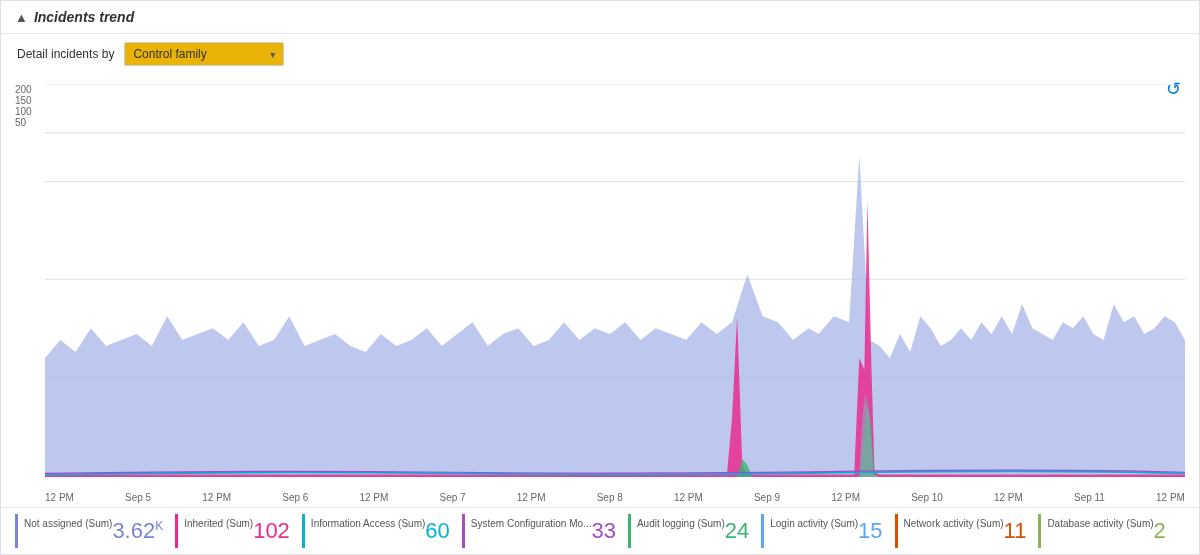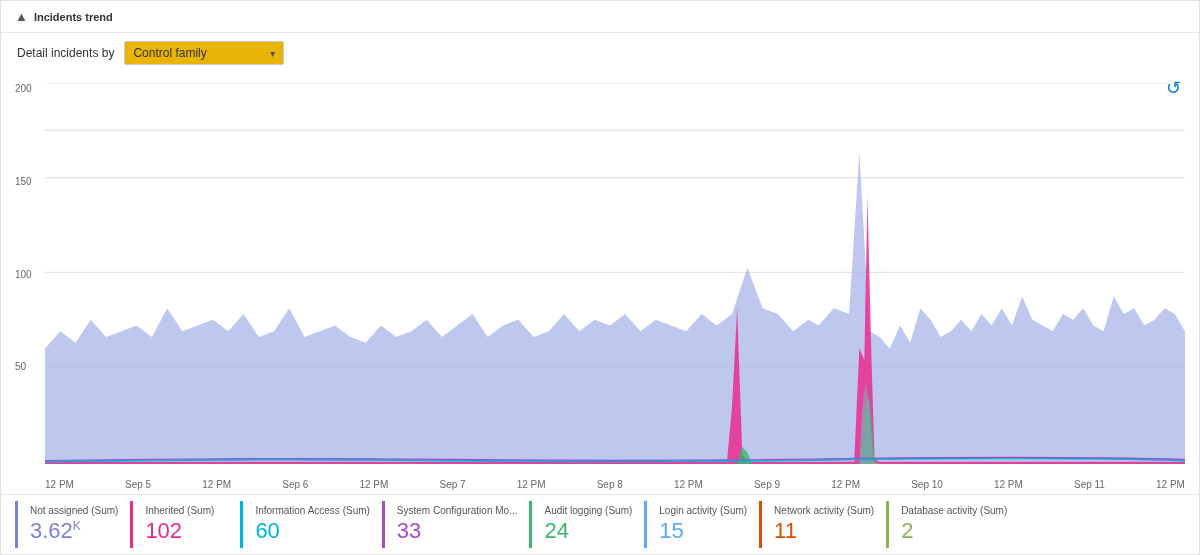--- a/index.html
+++ b/index.html
@@ -2,42 +2,42 @@
 <html><head>
   <meta charset="utf-8">
   <style>
     * { box-sizing: border-box; margin: 0; padding: 0; }
     body { font-family: 'Segoe UI', Arial, sans-serif; background: #fff; width: 1200px; height: 555px; overflow: hidden; }
 
     .container { width: 1200px; height: 555px; border: 1px solid #e0e0e0; display: flex; flex-direction: column; }
 
     .header { display: flex; align-items: center; padding: 8px 14px; border-bottom: 1px solid #e8e8e8; }
     .header-icon { margin-right: 6px; color: #555; font-size: 13px; }
-    .header-title { font-size: 11px; font-weight: 600; color: #333; }
+    .header-title { font-size: 14px; font-weight: 600; color: #333; font-style: italic; }
 
     .toolbar { display: flex; align-items: center; padding: 8px 16px; gap: 10px; }
     .toolbar-label { font-size: 12px; color: #333; }
     .dropdown { display: flex; align-items: center; border: 1px solid #ccc; border-radius: 2px; padding: 4px 8px; cursor: pointer; min-width: 160px; justify-content: space-between; background: #eab308; }
     .dropdown-text { font-size: 12px; color: #333; }
     .dropdown-arrow { font-size: 10px; color: #555; margin-left: 8px; }
 
     .chart-area { flex: 1; position: relative; padding: 0 14px 0 14px; }
 
     .reset-btn { position: absolute; top: 4px; right: 18px; color: #0078d4; font-size: 18px; cursor: pointer; }
 
-    .y-axis { position: absolute; left: 14px; top: 10px; bottom: 40px; display: flex; flex-direction: column; justify-content: space-between; }
+    .y-axis { position: absolute; left: 14px; top: 10px; bottom: 40px; display: flex; flex-direction: column; justify-content: flex-start; }
     .y-label { font-size: 10px; color: #666; }
 
     .chart-svg-container { position: absolute; left: 44px; right: 14px; top: 10px; bottom: 30px; }
 
     .x-axis { position: absolute; bottom: 4px; left: 44px; right: 14px; display: flex; justify-content: space-between; }
     .x-label { font-size: 10px; color: #666; }
 
     .legend-area { display: flex; flex-direction: row; align-items: flex-start; padding: 6px 14px; border-top: 1px solid #e8e8e8; gap: 0; }
-    .legend-item { display: flex; flex-direction: column; align-items: flex-start; padding: 4px 12px 4px 12px; min-width: 110px; border-left: 3px solid; margin-left: 0; }
+    .legend-item { display: flex; flex-direction: row; align-items: flex-start; padding: 4px 12px 4px 6px; min-width: 110px; border-left: 3px solid; margin-left: 0; }
     .legend-name { font-size: 10px; color: #555; margin-bottom: 2px; }
     .legend-value { font-size: 22px; font-weight: 300; color: #333; }
     .legend-value sup { font-size: 12px; }
 
     .grid-line { stroke: #e5e5e5; stroke-width: 1; }
   </style>
 </head>
 <body>
 
 <div class="container">

